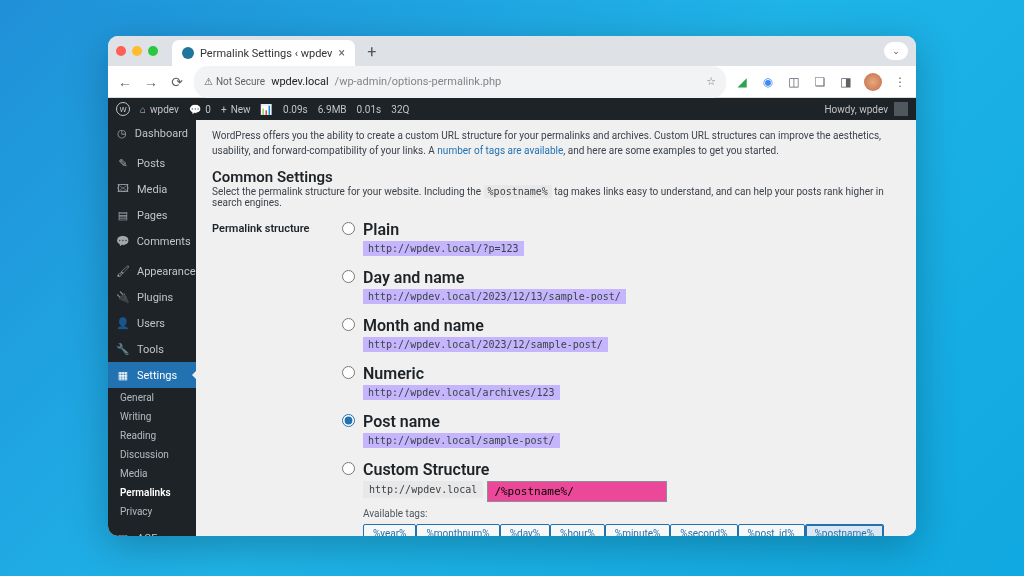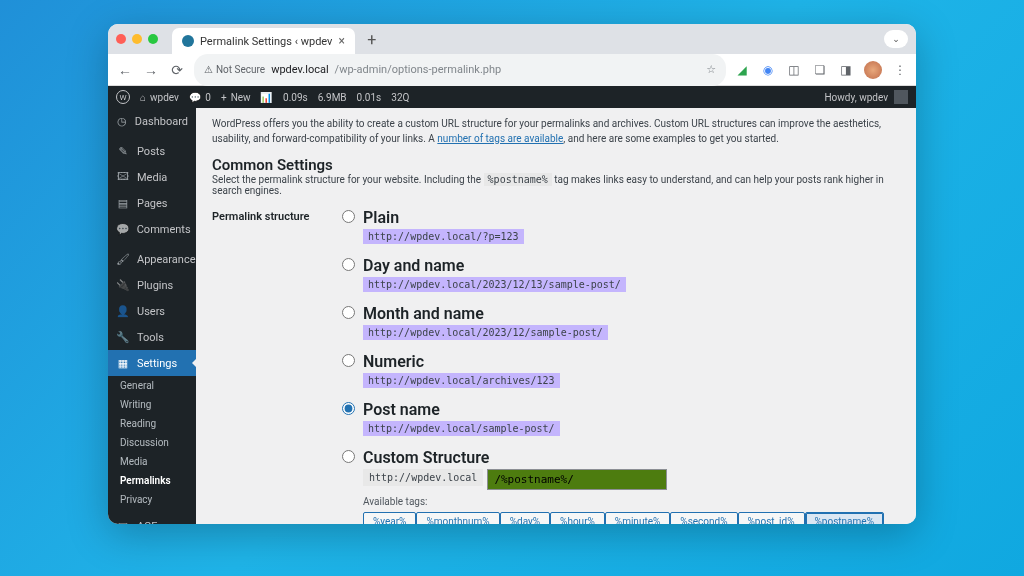--- a/index.html
+++ b/index.html
@@ -1,17 +1,17 @@
 <!DOCTYPE html>
 <html><head>
 <meta charset="utf-8">
 <style>
 * { margin: 0; padding: 0; box-sizing: border-box; }
 body { font-family: -apple-system, BlinkMacSystemFont, "Segoe UI", Roboto, sans-serif; background: linear-gradient(135deg, #2090d8 0%, #1fb4e8 50%, #10a8e0 100%); width: 1024px; height: 576px; overflow: hidden; }
-.browser { position: absolute; left: 108px; top: 24px; width: 808px; height: 500px; background: #fff; border-radius: 10px; box-shadow: 0 10px 40px rgba(0,0,0,0.25); overflow: hidden; display: flex; flex-direction: column; }
+.browser { position: absolute; left: 108px; top: 36px; width: 808px; height: 500px; background: #fff; border-radius: 10px; box-shadow: 0 10px 40px rgba(0,0,0,0.25); overflow: hidden; display: flex; flex-direction: column; }
 .tabbar { height: 30px; background: #dee1e6; display: flex; align-items: center; padding: 0 8px; gap: 6px; }
 .traffic { display: flex; gap: 6px; margin-right: 8px; }
 .dot { width: 10px; height: 10px; border-radius: 50%; }
 .dot.r { background: #ff5f57; } .dot.y { background: #febc2e; } .dot.g { background: #28c840; }
 .tab { background: #fff; border-radius: 7px 7px 0 0; height: 26px; padding: 0 10px; display: flex; align-items: center; gap: 6px; font-size: 11px; color: #333; margin-top: 4px; min-width: 120px; }
 .tab .fav { width: 12px; height: 12px; background: #21759b; border-radius: 50%; }
 .tab .x { color: #666; font-size: 12px; margin-left: auto; }
 .newtab { width: 22px; height: 22px; display: flex; align-items: center; justify-content: center; color: #555; font-size: 16px; border-radius: 4px; }
 .dropdown-btn { width: 24px; height: 18px; background: #fff; border-radius: 9px; display: flex; align-items: center; justify-content: center; margin-left: auto; font-size: 9px; color: #555; }
 .addrbar { height: 32px; background: #fff; border-bottom: 1px solid #ddd; display: flex; align-items: center; padding: 0 8px; gap: 8px; }
@@ -36,35 +36,35 @@
 .menu-item { padding: 6px 8px; display: flex; align-items: center; gap: 7px; cursor: pointer; }
 .menu-item.active { background: #2271b1; color: #fff; position: relative; }
 .menu-item.active::after { content: ""; position: absolute; right: -1px; top: 50%; transform: translateY(-50%); border: 5px solid transparent; border-right-color: #f0f0f1; }
 .menu-item .ico { width: 14px; height: 14px; display: inline-flex; align-items: center; justify-content: center; font-size: 11px; color: rgba(240,246,252,0.6); }
 .menu-item.active .ico { color: #fff; }
 .submenu-item { padding: 4px 8px 4px 12px; font-size: 10px; color: rgba(240,246,252,0.7); cursor: pointer; }
 .submenu-item.current { color: #fff; font-weight: 600; }
 .sep { height: 4px; }
 .content { flex: 1; background: #f0f0f1; padding: 8px 16px; overflow-y: auto; font-size: 11px; color: #3c434a; }
 .intro { font-size: 10px; margin-bottom: 10px; line-height: 1.5; }
-.intro a { color: #2271b1; text-decoration: underline; cursor: pointer; }
+.intro a { color: #2271b1; cursor: pointer; }
 h2 { font-size: 15px; font-weight: 600; color: #1d2327; margin: 6px 0 0; }
 .desc { font-size: 10px; margin-bottom: 12px; }
 .desc code { background: #e8e8e8; padding: 1px 4px; font-size: 10px; }
 .form-row { display: flex; align-items: flex-start; gap: 20px; }
 .form-label { width: 110px; font-size: 11px; font-weight: 600; color: #1d2327; padding-top: 2px; }
 .options { flex: 1; }
 .opt { display: flex; align-items: flex-start; gap: 8px; margin-bottom: 4px; }
 .opt input[type="radio"] { margin-top: 2px; accent-color: #2271b1; }
 .opt-body { flex: 1; }
 .opt-label { font-size: 16px; font-weight: 600; color: #1d2327; margin-bottom: 2px; }
 .opt-code { font-family: Menlo, Consolas, monospace; font-size: 10px; background: #c4b5fd; padding: 2px 5px; display: inline-block; margin-bottom: 8px; color: #3c434a; }
 .custom-input-row { display: flex; align-items: flex-start; gap: 4px; margin-bottom: 6px; }
 .custom-input-row .prefix { font-family: Menlo, Consolas, monospace; font-size: 10px; background: #e8e8e8; padding: 3px 6px; }
-.custom-input-row input { border: 1px solid #8c8f94; padding: 3px 6px; font-size: 11px; width: 180px; font-family: Menlo, Consolas, monospace; background: #4d7c0f; }
+.custom-input-row input { border: 1px solid #8c8f94; padding: 3px 6px; font-size: 11px; width: 180px; font-family: Menlo, Consolas, monospace; background: #ec4899; }
 .avail-label { font-size: 10px; color: #50575e; margin-bottom: 5px; }
 .tags { display: flex; flex-wrap: wrap; }
 .tag { border: 1px solid #2271b1; color: #2271b1; padding: 3px 9px; font-size: 10px; background: #f6f7f7; cursor: pointer; border-radius: 2px; }
 .tag.active { background: #dbe7f3; border-color: #2271b1; box-shadow: inset 0 0 0 1px #2271b1; }
 ::-webkit-scrollbar { width: 0; }
 </style>
 </head>
 <body>
 
 <div class="browser">

